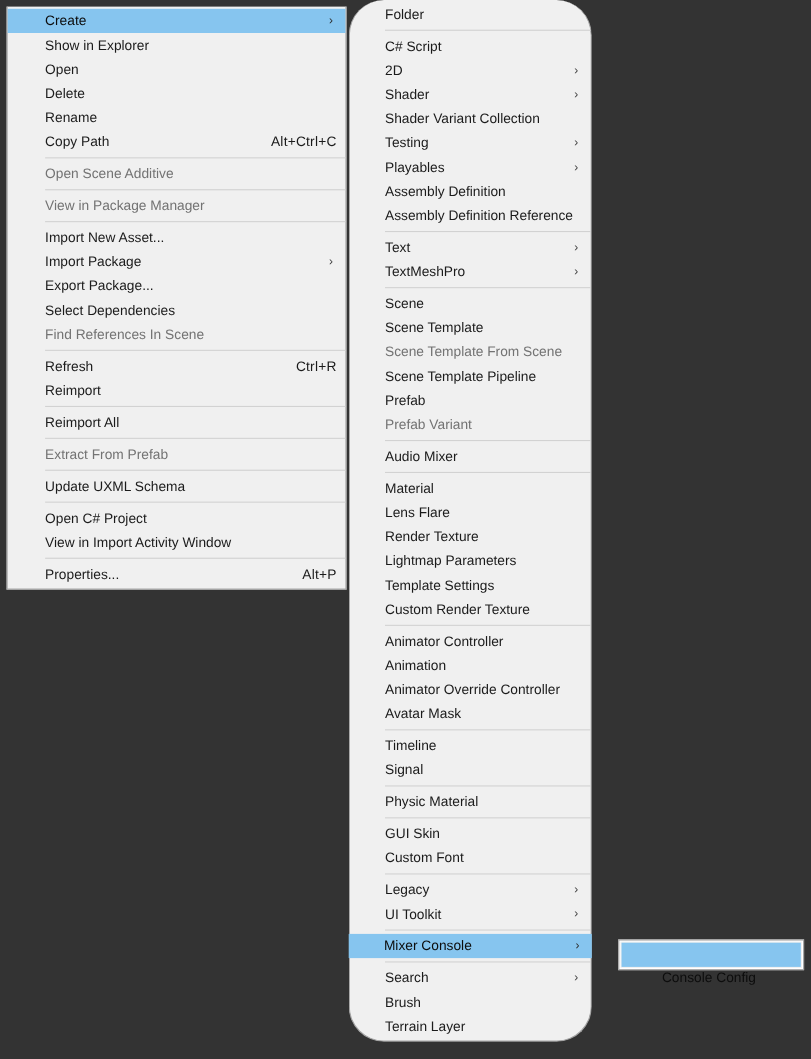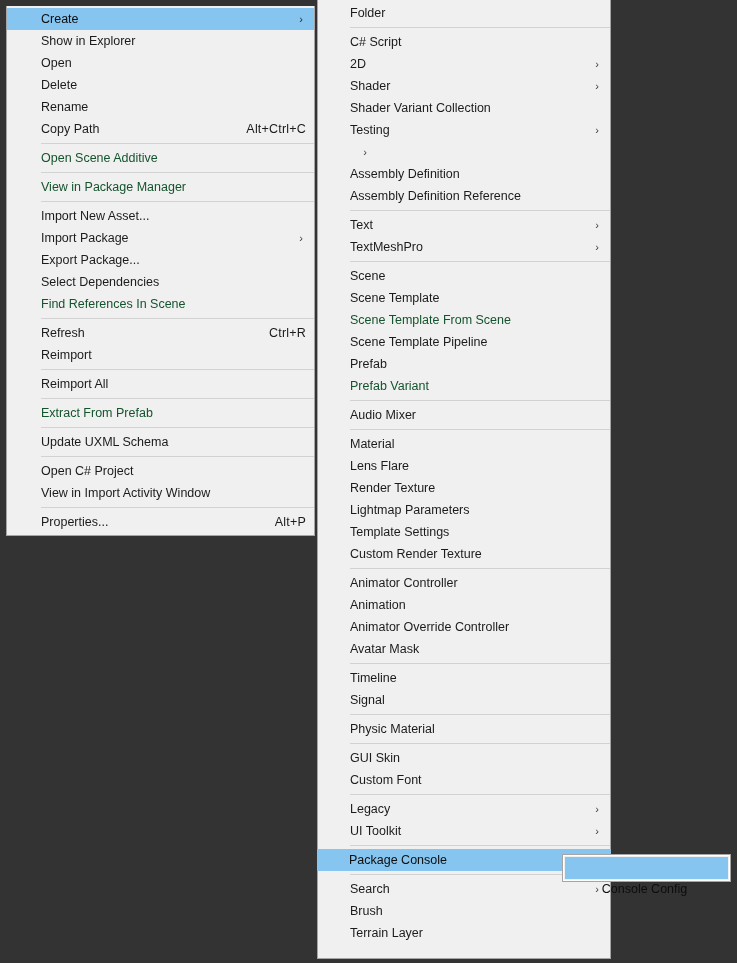--- a/index.html
+++ b/index.html
@@ -38,26 +38,27 @@
     border-top: 0;
     border-right: 1px solid #a5a5a5;
     border-bottom: 1px solid #a5a5a5;
     padding: 2px 0 2px 0;
   }
 
   
   #menu-create {
     left: 317px;
     top: 0px;
-    width: 294px;
+    width: 221px;
     border-top: 0;
     border-left: 1px solid #a5a5a5;
     border-right: 1px solid #a5a5a5;
     border-bottom: 1px solid #a5a5a5;
-    padding: 2px 0 14px 0;
+    padding: 2px 0 2px 0;
+    border-radius: 32px;
   }
 
   
   #menu-cosmos {
     left: 562px;
     top: 854px;
     width: 169px;
     border: 1px solid #a5a5a5;
     padding: 2px 0 2px 0;
     background: #f0f0f0;
@@ -98,21 +99,21 @@
     margin-left: 10px;
     width: 10px;
     text-align: center;
     font-size: 11px;
     color: #3b3b3b;
     line-height: 22px;
   }
 
   .item.disabled .label,
   .item.disabled .shortcut {
-    color: #14532d;
+    color: #737373;
   }
 
   .item.highlighted {
     background: #86c5ef;
     color: #0d0d0d;
   }
 
   .item.highlighted .arrow { color: #2c2c2c; }
 
   
@@ -254,20 +255,21 @@
         <span class="arrow">›</span>
       </div>
       <div class="item">
         <span class="label">Shader Variant Collection</span>
       </div>
       <div class="item">
         <span class="label">Testing</span>
         <span class="arrow">›</span>
       </div>
       <div class="item">
+        <span class="label">Playables</span>
         <span class="arrow">›</span>
       </div>
       <div class="item">
         <span class="label">Assembly Definition</span>
       </div>
       <div class="item">
         <span class="label">Assembly Definition Reference</span>
       </div>
       <div class="sep"></div>
       <div class="item">
@@ -355,21 +357,21 @@
       <div class="item">
         <span class="label">Legacy</span>
         <span class="arrow">›</span>
       </div>
       <div class="item">
         <span class="label">UI Toolkit</span>
         <span class="arrow">›</span>
       </div>
       <div class="sep"></div>
       <div class="item highlighted full-bleed">
-        <span class="label">Package Console</span>
+        <span class="label">Mixer Console</span>
         <span class="arrow">›</span>
       </div>
       <div class="sep"></div>
       <div class="item">
         <span class="label">Search</span>
         <span class="arrow">›</span>
       </div>
       <div class="item">
         <span class="label">Brush</span>
       </div>

